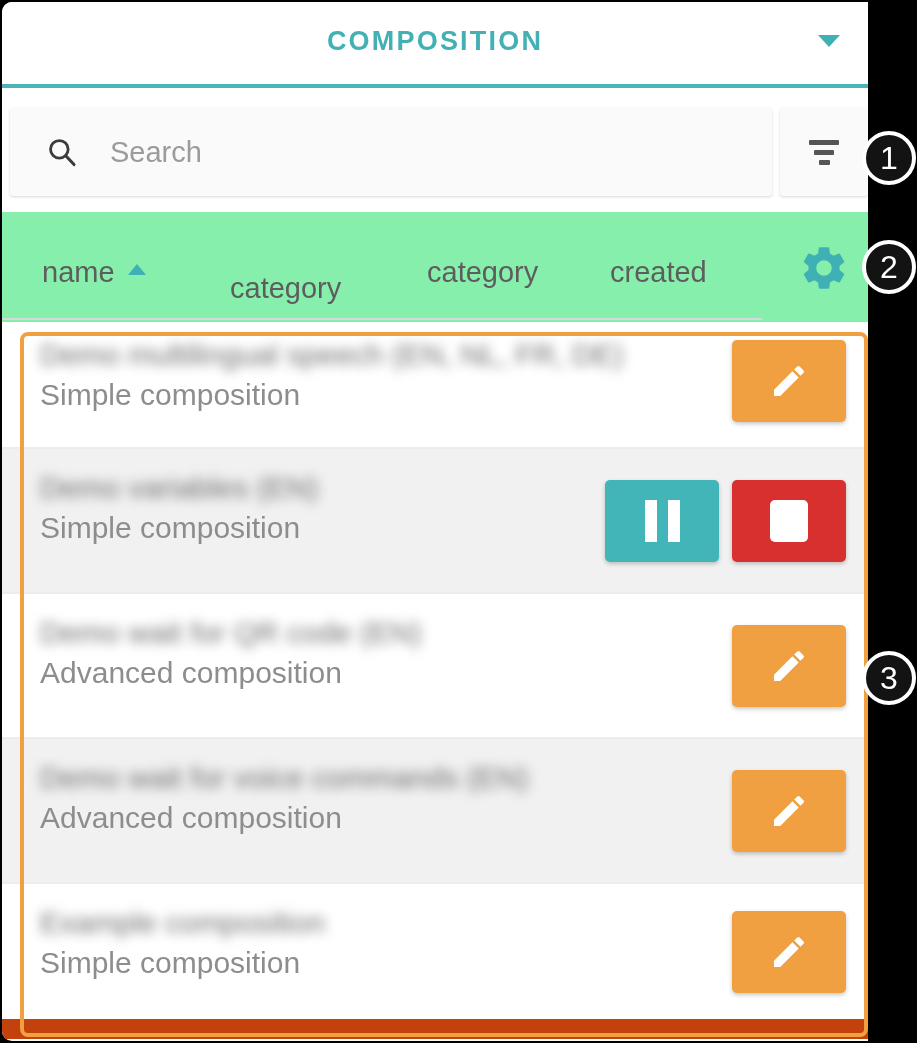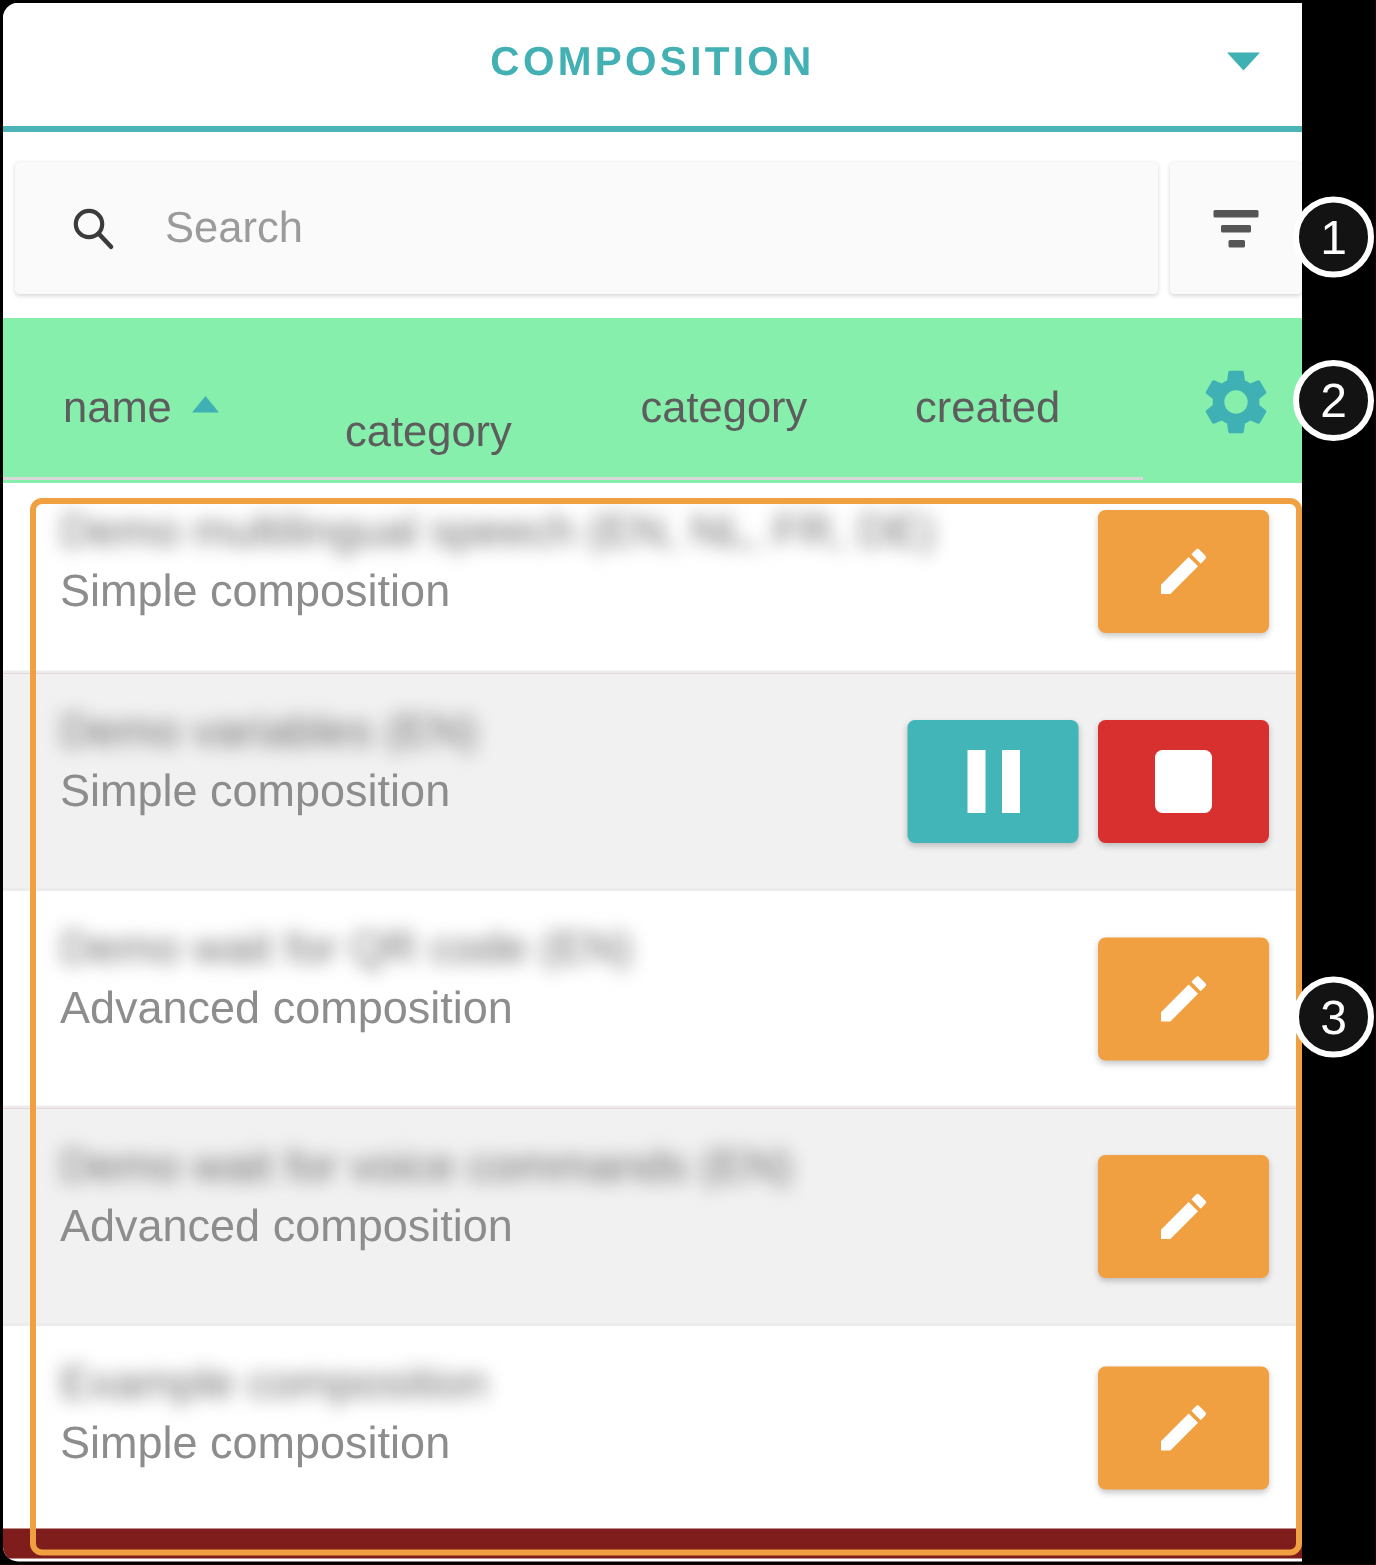--- a/index.html
+++ b/index.html
@@ -168,21 +168,21 @@
     width: 52px; height: 52px;
     cursor: pointer;
   }
 
   
   #list {
     position: absolute;
     left: 0; top: 322px;
     width: 866px;
     height: 715px;
-    background: #7f1d1d;
+    background: #c2410c;
   }
   .row {
     position: relative;
     height: 145px;
     box-sizing: border-box;
     border-bottom: 2px solid #ececec;
     background: #ffffff;
   }
   .row.alt { background: #f1f1f1; }
   .row:last-child { border-bottom: none; }

